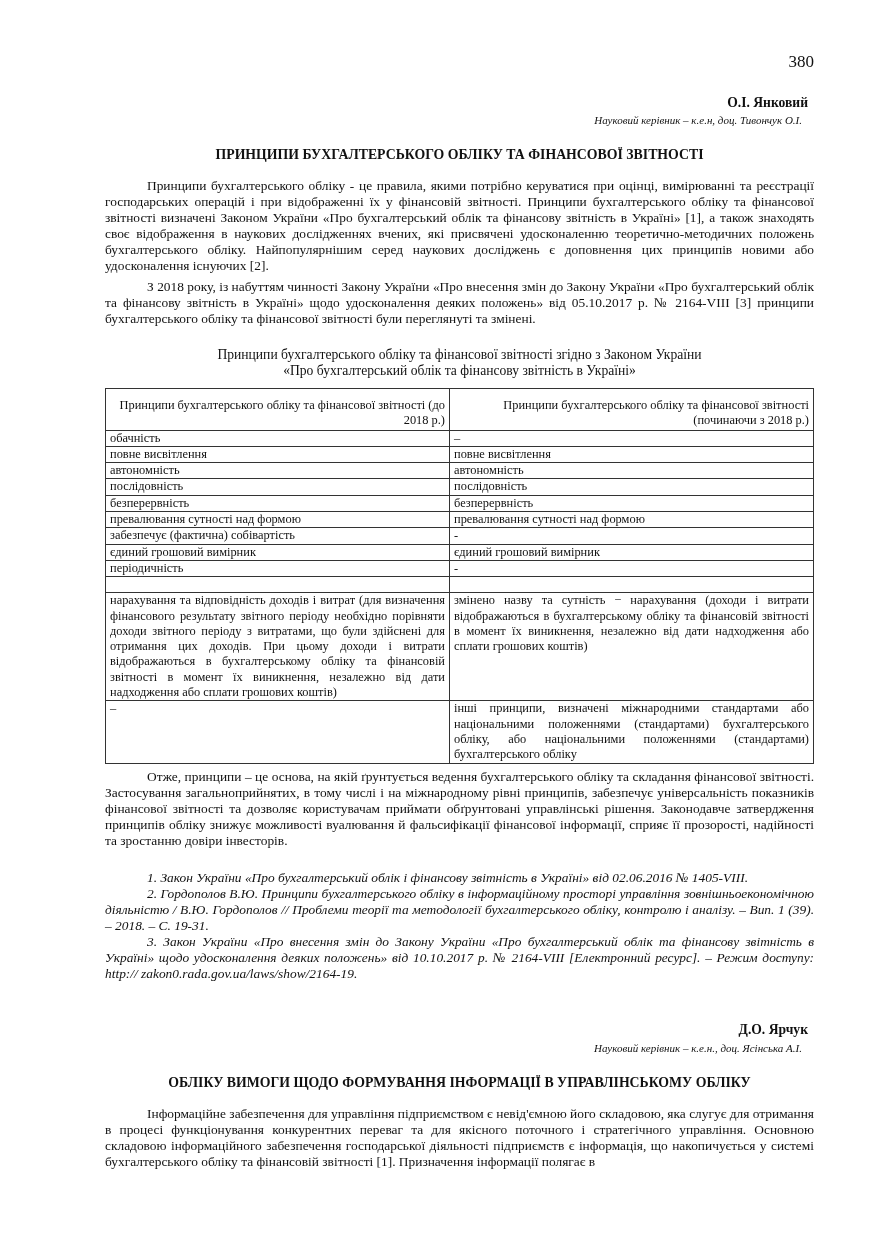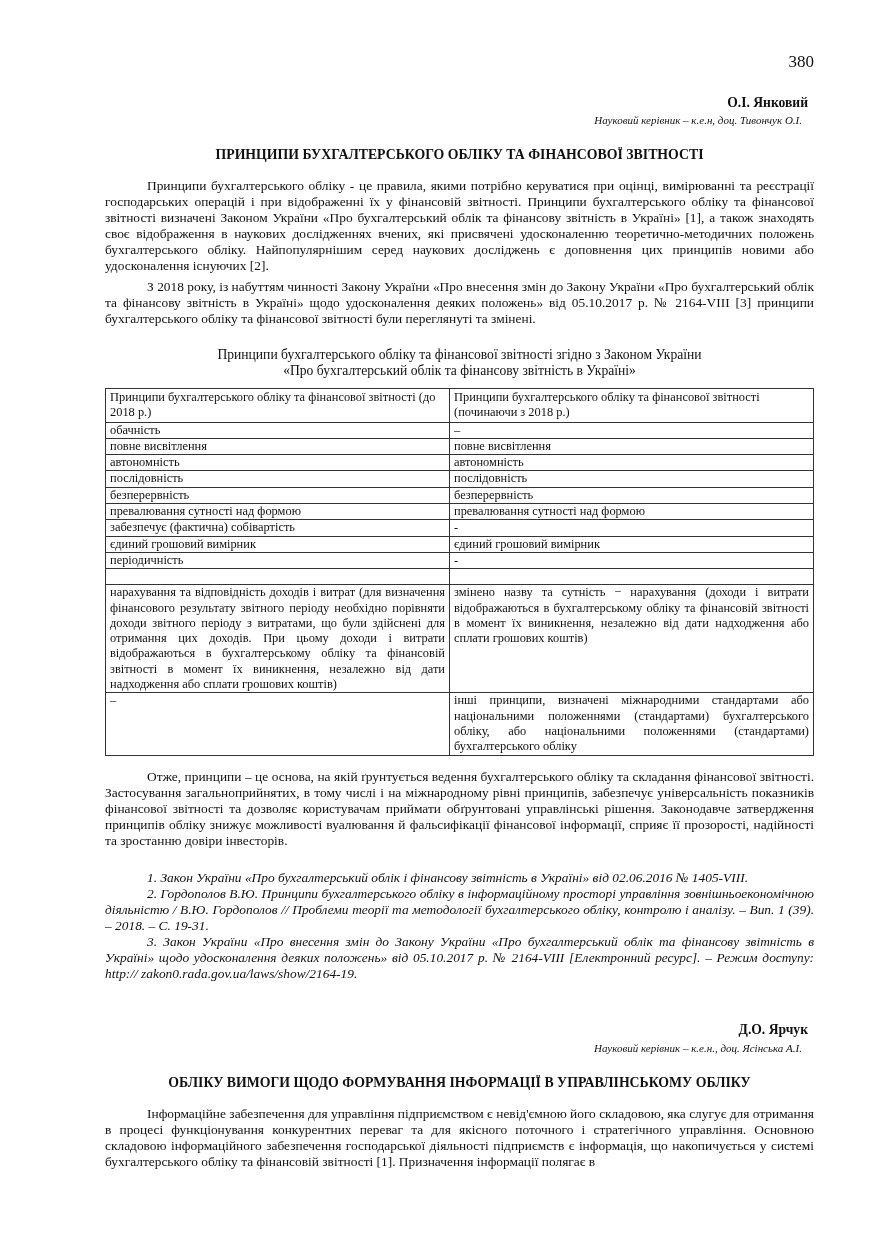--- a/index.html
+++ b/index.html
@@ -78,22 +78,22 @@
       border: 1.4px solid #333333;
     }
     table.principles td, table.principles th {
       border: 1px solid #333333;
       padding: 0 4px;
       vertical-align: top;
       text-align: left;
       font-weight: normal;
     }
     table.principles th {
-      text-align: left;
-      padding-top: 1px;
+      text-align: right;
+      padding-top: 9px;
       padding-bottom: 1px;
     }
     table.principles td.c1 { width: 335px; }
     table.principles td.just { text-align: justify; }
     table.principles tr.empty td { height: 15px; }
     .refs {
       position: absolute;
       left: 0;
       width: 709px;
       font-style: italic;
@@ -178,21 +178,21 @@
       <td class="just">інші принципи, визначені міжнародними стандартами або національними положеннями (стандартами) бухгалтерського обліку, або національними положеннями (стандартами) бухгалтерського обліку</td>
     </tr>
   </tbody>
     </table>
 
   <p class="para" style="top:769px;">Отже, принципи – це основа, на якій ґрунтується ведення бухгалтерського обліку та складання фінансової звітності. Застосування загальноприйнятих, в  тому числі і на міжнародному рівні  принципів, забезпечує універсальність показників фінансової звітності та дозволяє користувачам приймати обґрунтовані управлінські рішення. Законодавче затвердження принципів обліку знижує можливості вуалювання й фальсифікації фінансової інформації, сприяє її прозорості, надійності та зростанню довіри інвесторів.</p>
 
   <div class="refs" style="top:870px;">
     <p>1. Закон України «Про бухгалтерський облік і фінансову звітність в Україні» від 02.06.2016 № 1405-VIII.</p>
     <p>2. Гордополов В.Ю. Принципи бухгалтерського обліку в інформаційному просторі управління зовнішньоекономічною діяльністю / В.Ю. Гордополов // Проблеми теорії та методології бухгалтерського обліку, контролю і аналізу. – Вип. 1 (39). – 2018. – С. 19-31.</p>
-    <p>3. Закон України «Про внесення змін до Закону України «Про бухгалтерський облік та фінансову звітність в Україні» щодо удосконалення деяких положень» від 05.10.2017 р. № 2164-VIII [Електронний ресурс]. – Режим доступу: http:// zakon0.rada.gov.ua/laws/show/2164-19.</p>
+    <p>3. Закон України «Про внесення змін до Закону України «Про бухгалтерський облік та фінансову звітність в Україні» щодо удосконалення деяких положень» від 10.10.2017 р. № 2164-VIII [Електронний ресурс]. – Режим доступу: http:// zakon0.rada.gov.ua/laws/show/2164-19.</p>
   </div>
 
   <div class="author" style="top:1022px;">Д.О. Ярчук</div>
   <div class="supervisor" style="top:1040px;">Науковий керівник – к.е.н., доц. Ясінська А.І.</div>
 
   <div class="title" style="top:1075px;">ОБЛІКУ ВИМОГИ ЩОДО ФОРМУВАННЯ ІНФОРМАЦІЇ В УПРАВЛІНСЬКОМУ ОБЛІКУ</div>
 
   <p class="para" style="top:1106px;">Інформаційне забезпечення для управління підприємством є невід'ємною його складовою, яка слугує для отримання в процесі функціонування конкурентних переваг та для якісного поточного і стратегічного управління. Основною складовою інформаційного забезпечення господарської діяльності підприємств є інформація, що накопичується у системі бухгалтерського обліку та фінансовій звітності [1]. Призначення інформації полягає в</p>
 
 </div>

